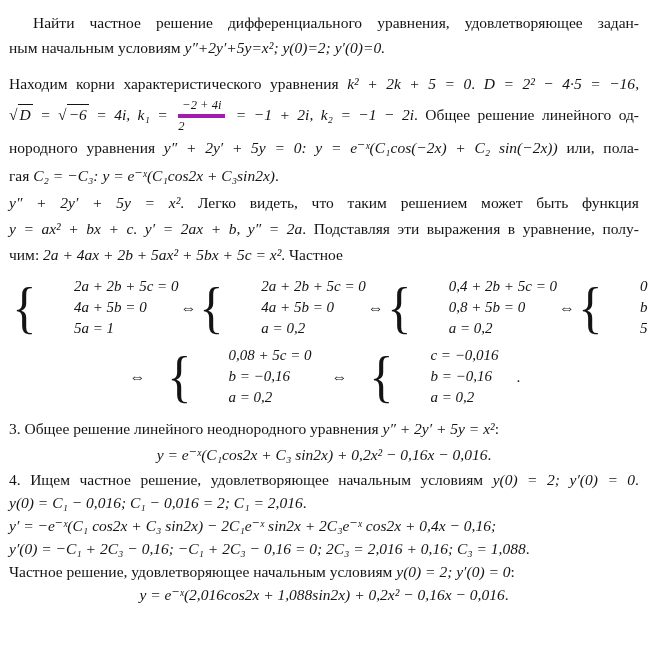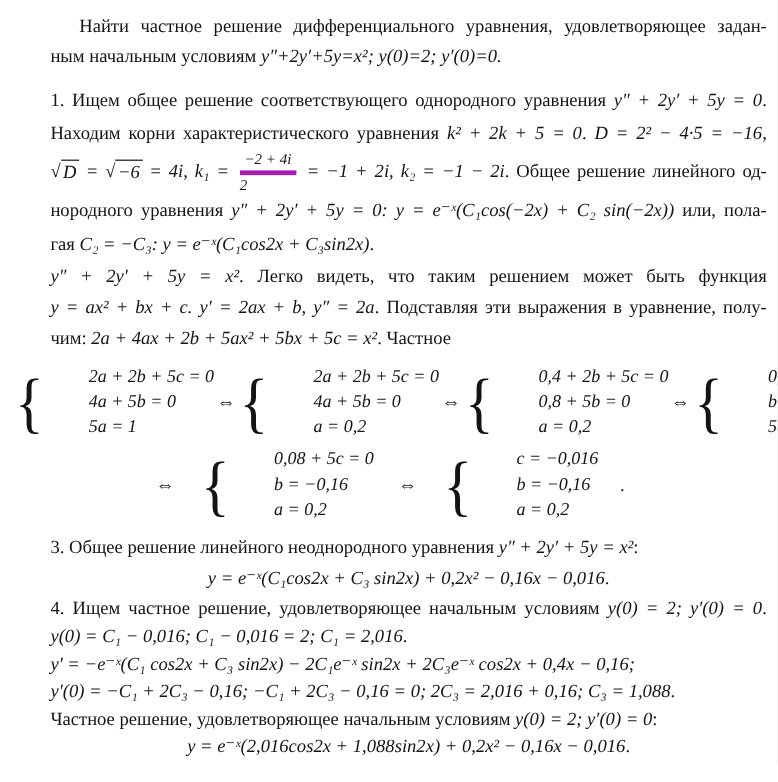--- a/index.html
+++ b/index.html
@@ -5,21 +5,21 @@
   html,body { margin:0; padding:0; background:#e8e8e8; }
   .page {
     width:648px; height:652px; box-sizing:border-box;
     background:#ffffff; color:#141414;
     font-family:"Liberation Serif","DejaVu Serif",serif;
     font-size:15.5px;
     padding:10px 9px 0 9px;
     overflow:hidden;
     margin:0 auto;
   }
-  .ln { line-height:26px;margin-left:33px; }
+  .ln { line-height:26px; }
   .p0 .ln { line-height:25px; }
   .p0 { margin-bottom:10px; }
   .s1 .ln { line-height:28px; }
   .s2 .ln { line-height:26px; }
   .s3 .ln { line-height:26px; }
   .s4 .ln { line-height:23px; }
   .just   { text-align:justify; text-align-last:justify; }
   .center { text-align-last:center; }
   .indent { text-indent:24px; }
   .seg-plain { font-style:normal; }
@@ -50,21 +50,20 @@
 <body>
 
 <div class="page">
 
   <div class="para p0">
     <div class="ln just indent"><span class="seg-plain">Найти частное решение дифференциального уравнения, удовлетворяющее задан-</span></div>
     <div class="ln"><span class="seg-plain">ным начальным условиям </span><span class="seg-math">y″+2y′+5y=x²; y(0)=2; y′(0)=0.</span></div>
   </div>
 
   <div class="para s1">
-    <div class="ln just"><span class="seg-plain">1. Ищем общее решение соответствующего однородного уравнения </span><span class="seg-math">y″ + 2y′ + 5y = 0</span><span class="seg-plain">.</span></div>
     <div class="ln just"><span class="seg-plain">Находим корни характеристического уравнения </span><span class="seg-math">k² + 2k + 5 = 0</span><span class="seg-plain">. </span><span class="seg-math">D = 2² − 4·5 = −16</span><span class="seg-plain">,</span></div>
     <div class="ln just"><span class="sqrt">√<span class="rad">D</span></span><span class="seg-math"> = </span><span class="sqrt">√<span class="rad">−6</span></span><span class="seg-math"> = 4i,  k₁ = </span><span class="frac">
           <span class="num">−2 + 4i</span>
           <span class="den">2</span>
         </span><span class="seg-math"> = −1 + 2i,  k₂ = −1 − 2i</span><span class="seg-plain">. Общее решение линейного од-</span></div>
     <div class="ln just"><span class="seg-plain">нородного уравнения </span><span class="seg-math">y″ + 2y′ + 5y = 0:  y = e⁻ˣ(C₁cos(−2x) + C₂ sin(−2x))</span><span class="seg-plain"> или, пола-</span></div>
     <div class="ln"><span class="seg-plain">гая </span><span class="seg-math">C₂ = −C₃:  y = e⁻ˣ(C₁cos2x + C₃sin2x)</span><span class="seg-plain">.</span></div>
   </div>
 
   <div class="para s2">

